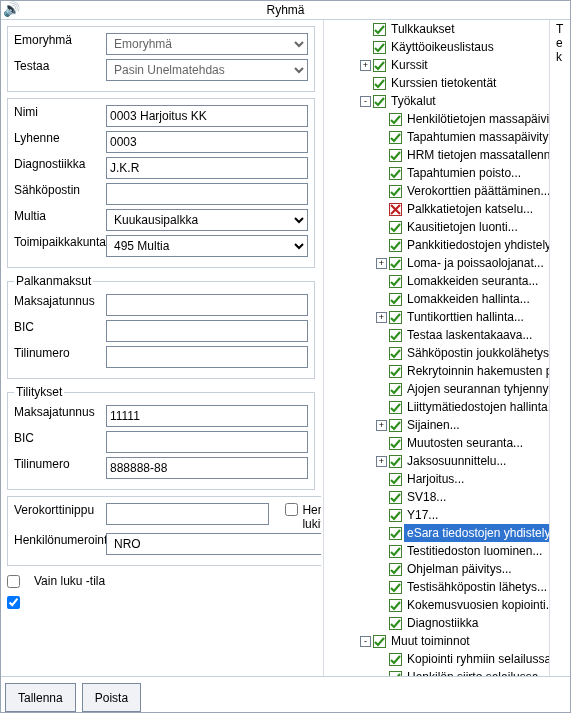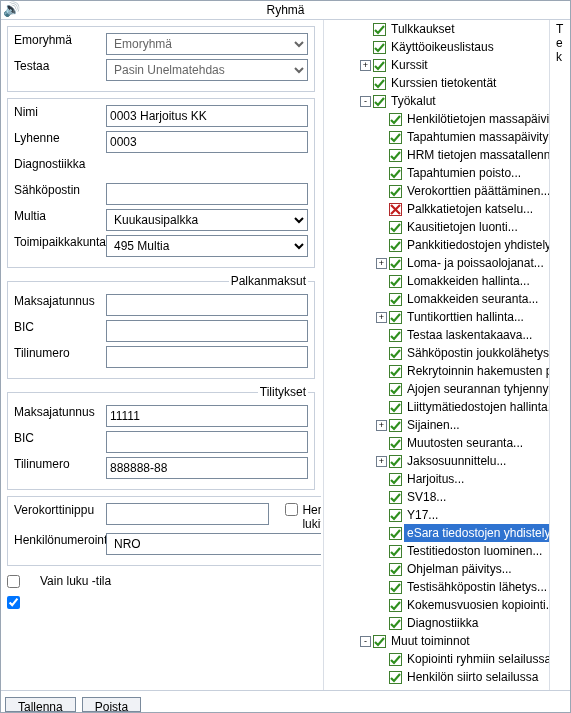--- a/index.html
+++ b/index.html
@@ -5,28 +5,28 @@
   * { box-sizing: border-box; font-family: "Segoe UI", Tahoma, sans-serif; font-size: 12px; }
   body { margin: 0; background: #fff; color: #000; }
   .window { width: 571px; height: 713px; display: flex; flex-direction: column; border: 1px solid #9aa6b4; }
   .titlebar { background: #fff; text-align: center; padding: 2px 0; border-bottom: 1px solid #c7cfdb; position: relative; }
   .titlebar .icon { position: absolute; left: 2px; top: 0; font-size: 14px; }
   .body { flex: 1; display: flex; gap: 2px; overflow: hidden; }
   .leftpane { width: 320px; padding: 6px; overflow: hidden; }
   .rightpane { flex: 1; display:flex; border-left: 1px solid #d9dee6; border-right: 1px solid #d9dee6; overflow: hidden; }
   .farright { width: 18px; padding: 2px 4px; font-size: 11px; line-height: 14px; }
   fieldset { border: 1px solid #c7cfdb; margin: 0 0 6px 0; padding: 6px 6px 6px 6px; }
-  fieldset legend { padding: 0 2px; text-align: right; }
+  fieldset legend { padding: 0 2px; }
   .row { display: flex; align-items: flex-start; min-height: 24px; margin-bottom: 2px; }
   .row label { width: 92px; flex-shrink: 0; }
   .row input[type=text], .row select { flex: 1; height: 22px; border: 1px solid #7a8a9c; background: #fff; padding: 0 3px; }
   .row .short { flex: 0 0 48px; }
-  .checkrow { display: flex; align-items: center; gap: 16px; margin-top: 8px; }
+  .checkrow { display: flex; align-items: center; gap: 10px; margin-top: 8px; }
   .footer { border-top: 1px solid #c7cfdb; padding: 6px 4px 0 4px; display: flex; gap: 6px; }
-  .footer button { border: 1px solid #7a8a9c; background: #f0f2f6; padding: 2px 12px; height: 15px; }
+  .footer button { border: 1px solid #7a8a9c; background: #f0f2f6; padding: 2px 12px; height: 29px; }
   
   .treewrap { flex:1; overflow:auto; background:#fff; position:relative;}
   ul.tree, ul.tree ul { list-style: none; margin: 0; padding: 0 0 0 16px; }
   ul.tree { padding-left: 4px; }
   li.node { white-space: nowrap; line-height: 16px; padding: 0; }
   li.node > .line { display: flex; align-items: center; gap: 0; }
   .toggle { width: 11px; height: 11px; border: 1px solid #6f7c8c; background: #fff; font-size: 9px; line-height: 9px; text-align: center; margin-right: 2px; cursor: pointer; flex-shrink: 0; user-select: none; }
   .toggle.empty { border: none; width: 11px; }
   .chk { width: 13px; height: 13px; border: 1px solid #3f7f2e; display: inline-flex; align-items: center; justify-content: center; margin-right: 2px; flex-shrink: 0; cursor: pointer; }
   .chk svg { width: 11px; height: 11px; }
@@ -68,20 +68,21 @@
             <div class="row">
               <label>Nimi</label>
               <input type="text" value="0003 Harjoitus KK" style="">
             </div>
             <div class="row">
               <label>Lyhenne</label>
               <input type="text" value="0003" style="">
             </div>
             <div class="row">
               <label>Diagnostiikka</label>
+              <input type="text" value="J.K.R" style="">
             </div>
             <div class="row">
               <label>Sähköpostin</label>
               <input type="text" style="">
             </div>
             <div class="row">
               <label>Multia</label>
               <select><option>Kuukausipalkka</option></select>
             </div>
             <div class="row">
@@ -315,32 +316,32 @@
                       </div>
                     </li>
                     <li class="node">
                       <div class="line">
                         <span class="toggle empty"></span>
                         <span class="chk check">
                           <svg viewBox="0 0 11 11">
                             <path d="M1 6 L4 9 L10 2"></path>
                           </svg>
                         </span>
+                        <span class="lbl">Lomakkeiden seuranta...</span>
+                      </div>
+                    </li>
+                    <li class="node">
+                      <div class="line">
+                        <span class="toggle empty"></span>
+                        <span class="chk check">
+                          <svg viewBox="0 0 11 11">
+                            <path d="M1 6 L4 9 L10 2"></path>
+                          </svg>
+                        </span>
                         <span class="lbl">Lomakkeiden hallinta...</span>
-                      </div>
-                    </li>
-                    <li class="node">
-                      <div class="line">
-                        <span class="toggle empty"></span>
-                        <span class="chk check">
-                          <svg viewBox="0 0 11 11">
-                            <path d="M1 6 L4 9 L10 2"></path>
-                          </svg>
-                        </span>
-                        <span class="lbl">Lomakkeiden seuranta...</span>
                       </div>
                     </li>
                     <li class="node">
                       <div class="line">
                         <span class="toggle">+</span>
                         <span class="chk check">
                           <svg viewBox="0 0 11 11">
                             <path d="M1 6 L4 9 L10 2"></path>
                           </svg>
                         </span>

